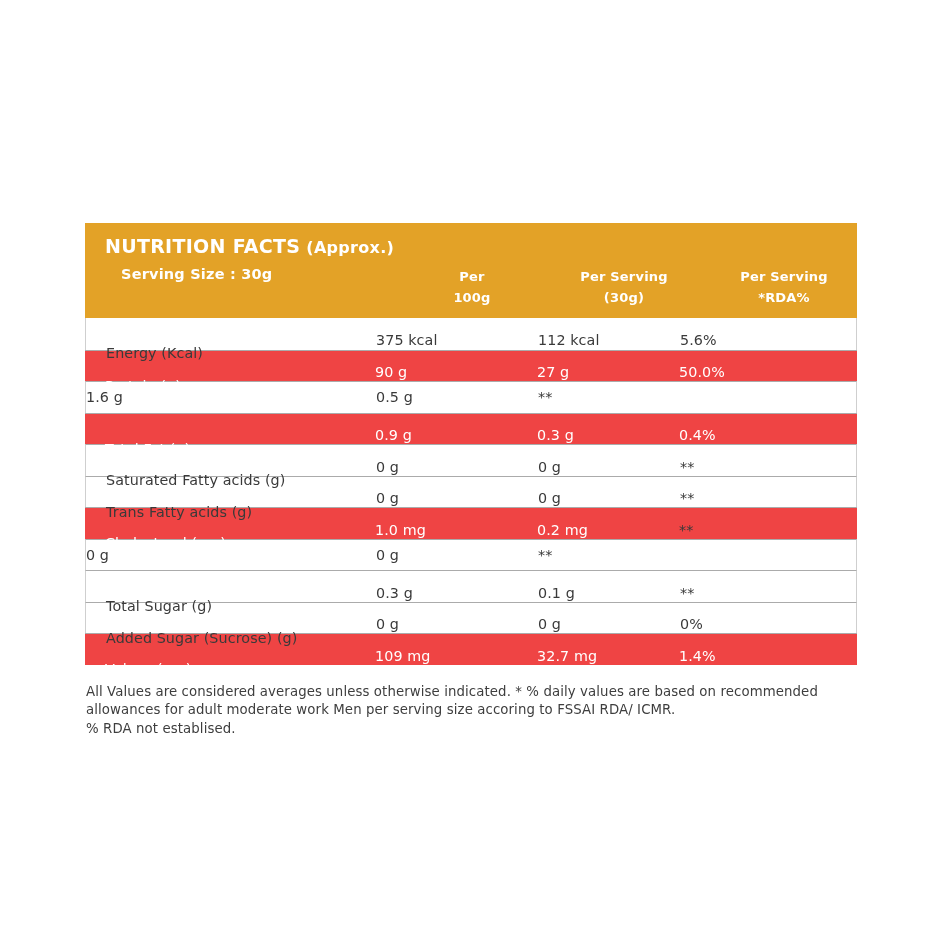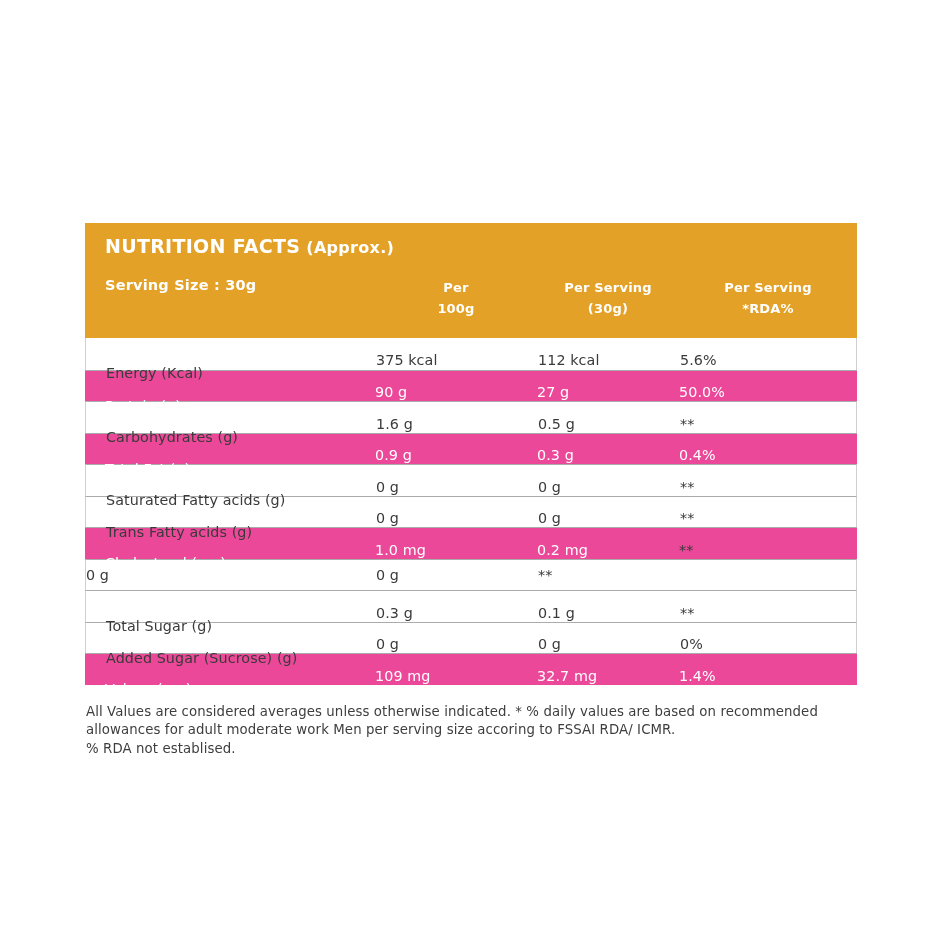--- a/index.html
+++ b/index.html
@@ -15,21 +15,21 @@
   .sheet {
     position: absolute;
     left: 85px;
     top: 223px;
     width: 772px;
   }
   
   .nf-header {
     background: #E3A227;
     color: #ffffff;
-    height: 115px;
+    height: 95px;
     box-sizing: border-box;
     padding-top: 12px;
   }
   .nf-title {
     padding-left: 20px;
     letter-spacing: 0.3px;
     white-space: nowrap;
   }
   .nf-title .main {
     font-size: 19px;
@@ -39,21 +39,22 @@
     font-size: 16px;
     font-weight: bold;
     margin-left: 6px;
   }
   .grid4 {
     display: grid;
     grid-template-columns: 290px 162px 142px 178px;
     align-items: start;
   }
   .nf-subrow {
-    margin-top: 20px;
+    margin-top: 9px;
+    padding-left: 16px;
   }
   .serving-size {
     padding-left: 20px;
     font-size: 14.5px;
     font-weight: 600;
     letter-spacing: 0.2px;
   }
   .colhead {
     text-align: center;
     font-size: 13px;
@@ -73,21 +74,21 @@
     background: #ffffff;
   }
   .rows .row + .row {
     border-top: 1.5px solid #ABABAB;
   }
   .rows .row:not(.hl) {
     border-left: 1px solid #CFCFCF;
     border-right: 1px solid #CFCFCF;
   }
   .rows .row.hl {
-    background: #ec4899;
+    background: #ef4444;
     color: #ffffff;
   }
   .cell.row-label {
     padding-left: 20px;
     letter-spacing: 0.1px;
     margin-top: 27px;
   }
   .cell.val {
     text-align: left;
     letter-spacing: 0.1px;
@@ -138,21 +139,20 @@
         <div class="cell val">112 kcal</div>
         <div class="cell val">5.6%</div>
       </div>
       <div class="row hl">
         <div class="cell row-label">Protein (g)</div>
         <div class="cell val">90 g</div>
         <div class="cell val">27 g</div>
         <div class="cell val">50.0%</div>
       </div>
       <div class="row">
-        <div class="cell row-label">Carbohydrates (g)</div>
         <div class="cell val">1.6 g</div>
         <div class="cell val">0.5 g</div>
         <div class="cell val">**</div>
       </div>
       <div class="row hl">
         <div class="cell row-label">Total Fat (g)</div>
         <div class="cell val">0.9 g</div>
         <div class="cell val">0.3 g</div>
         <div class="cell val">0.4%</div>
       </div>

